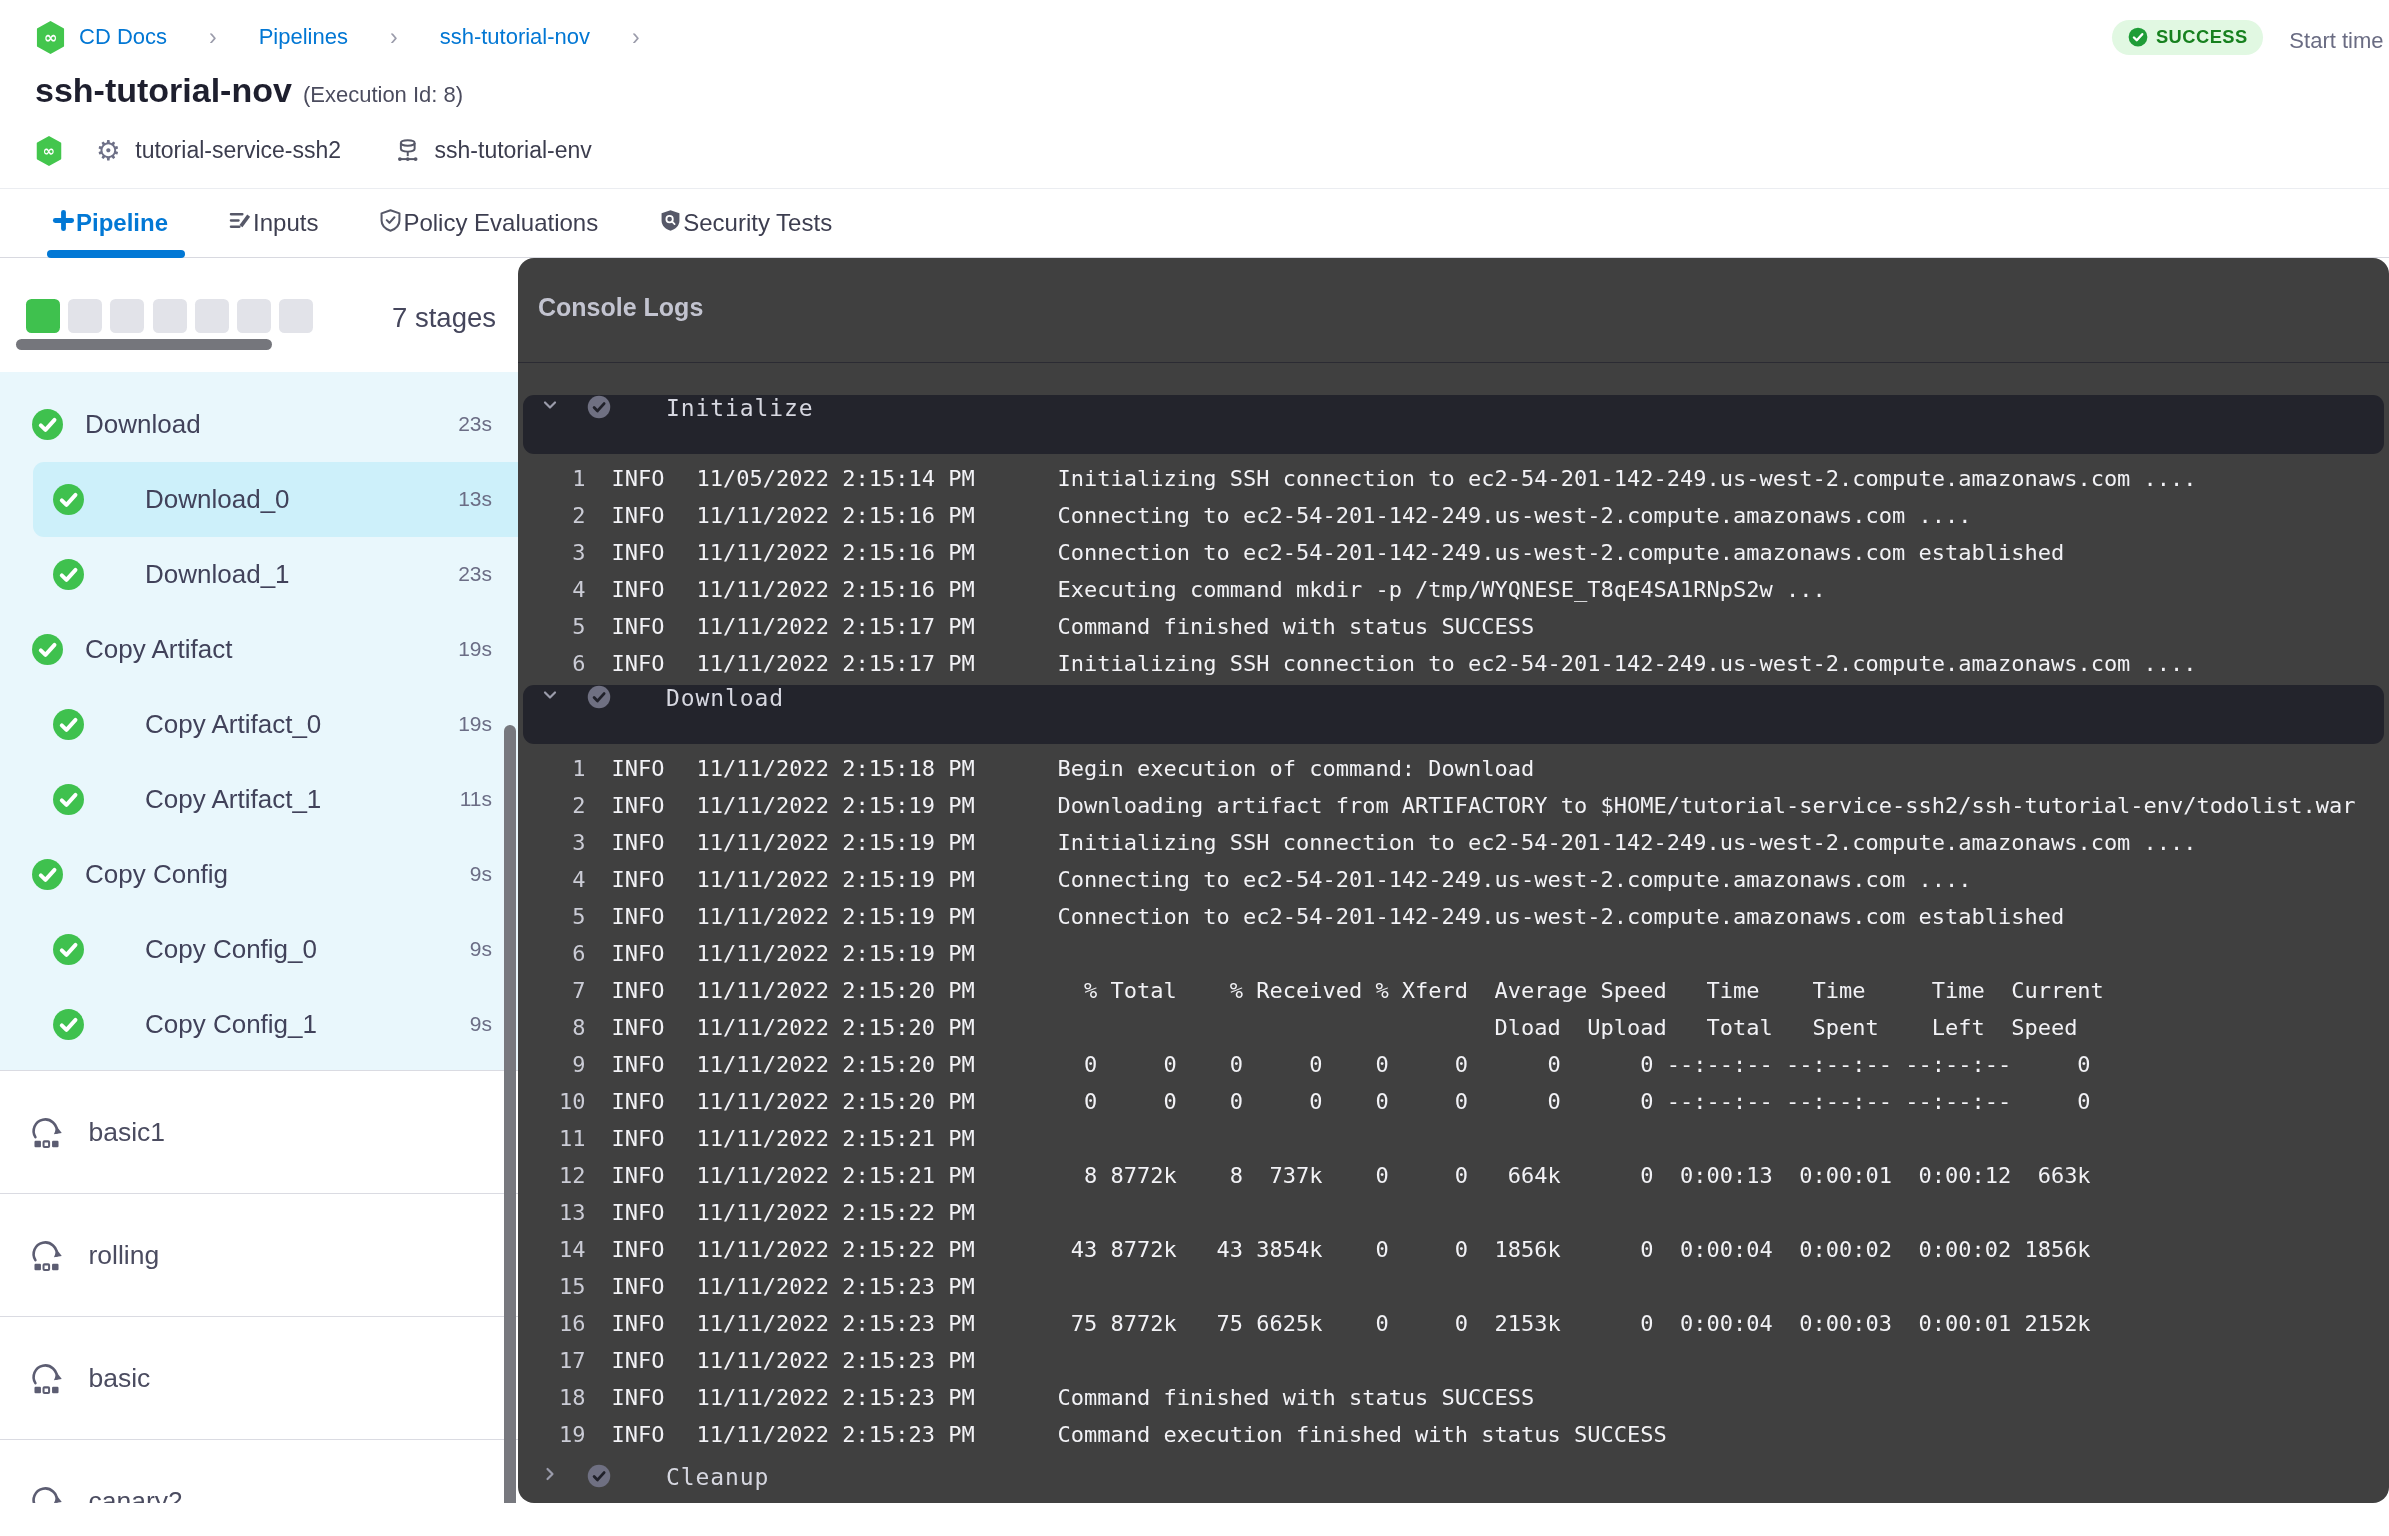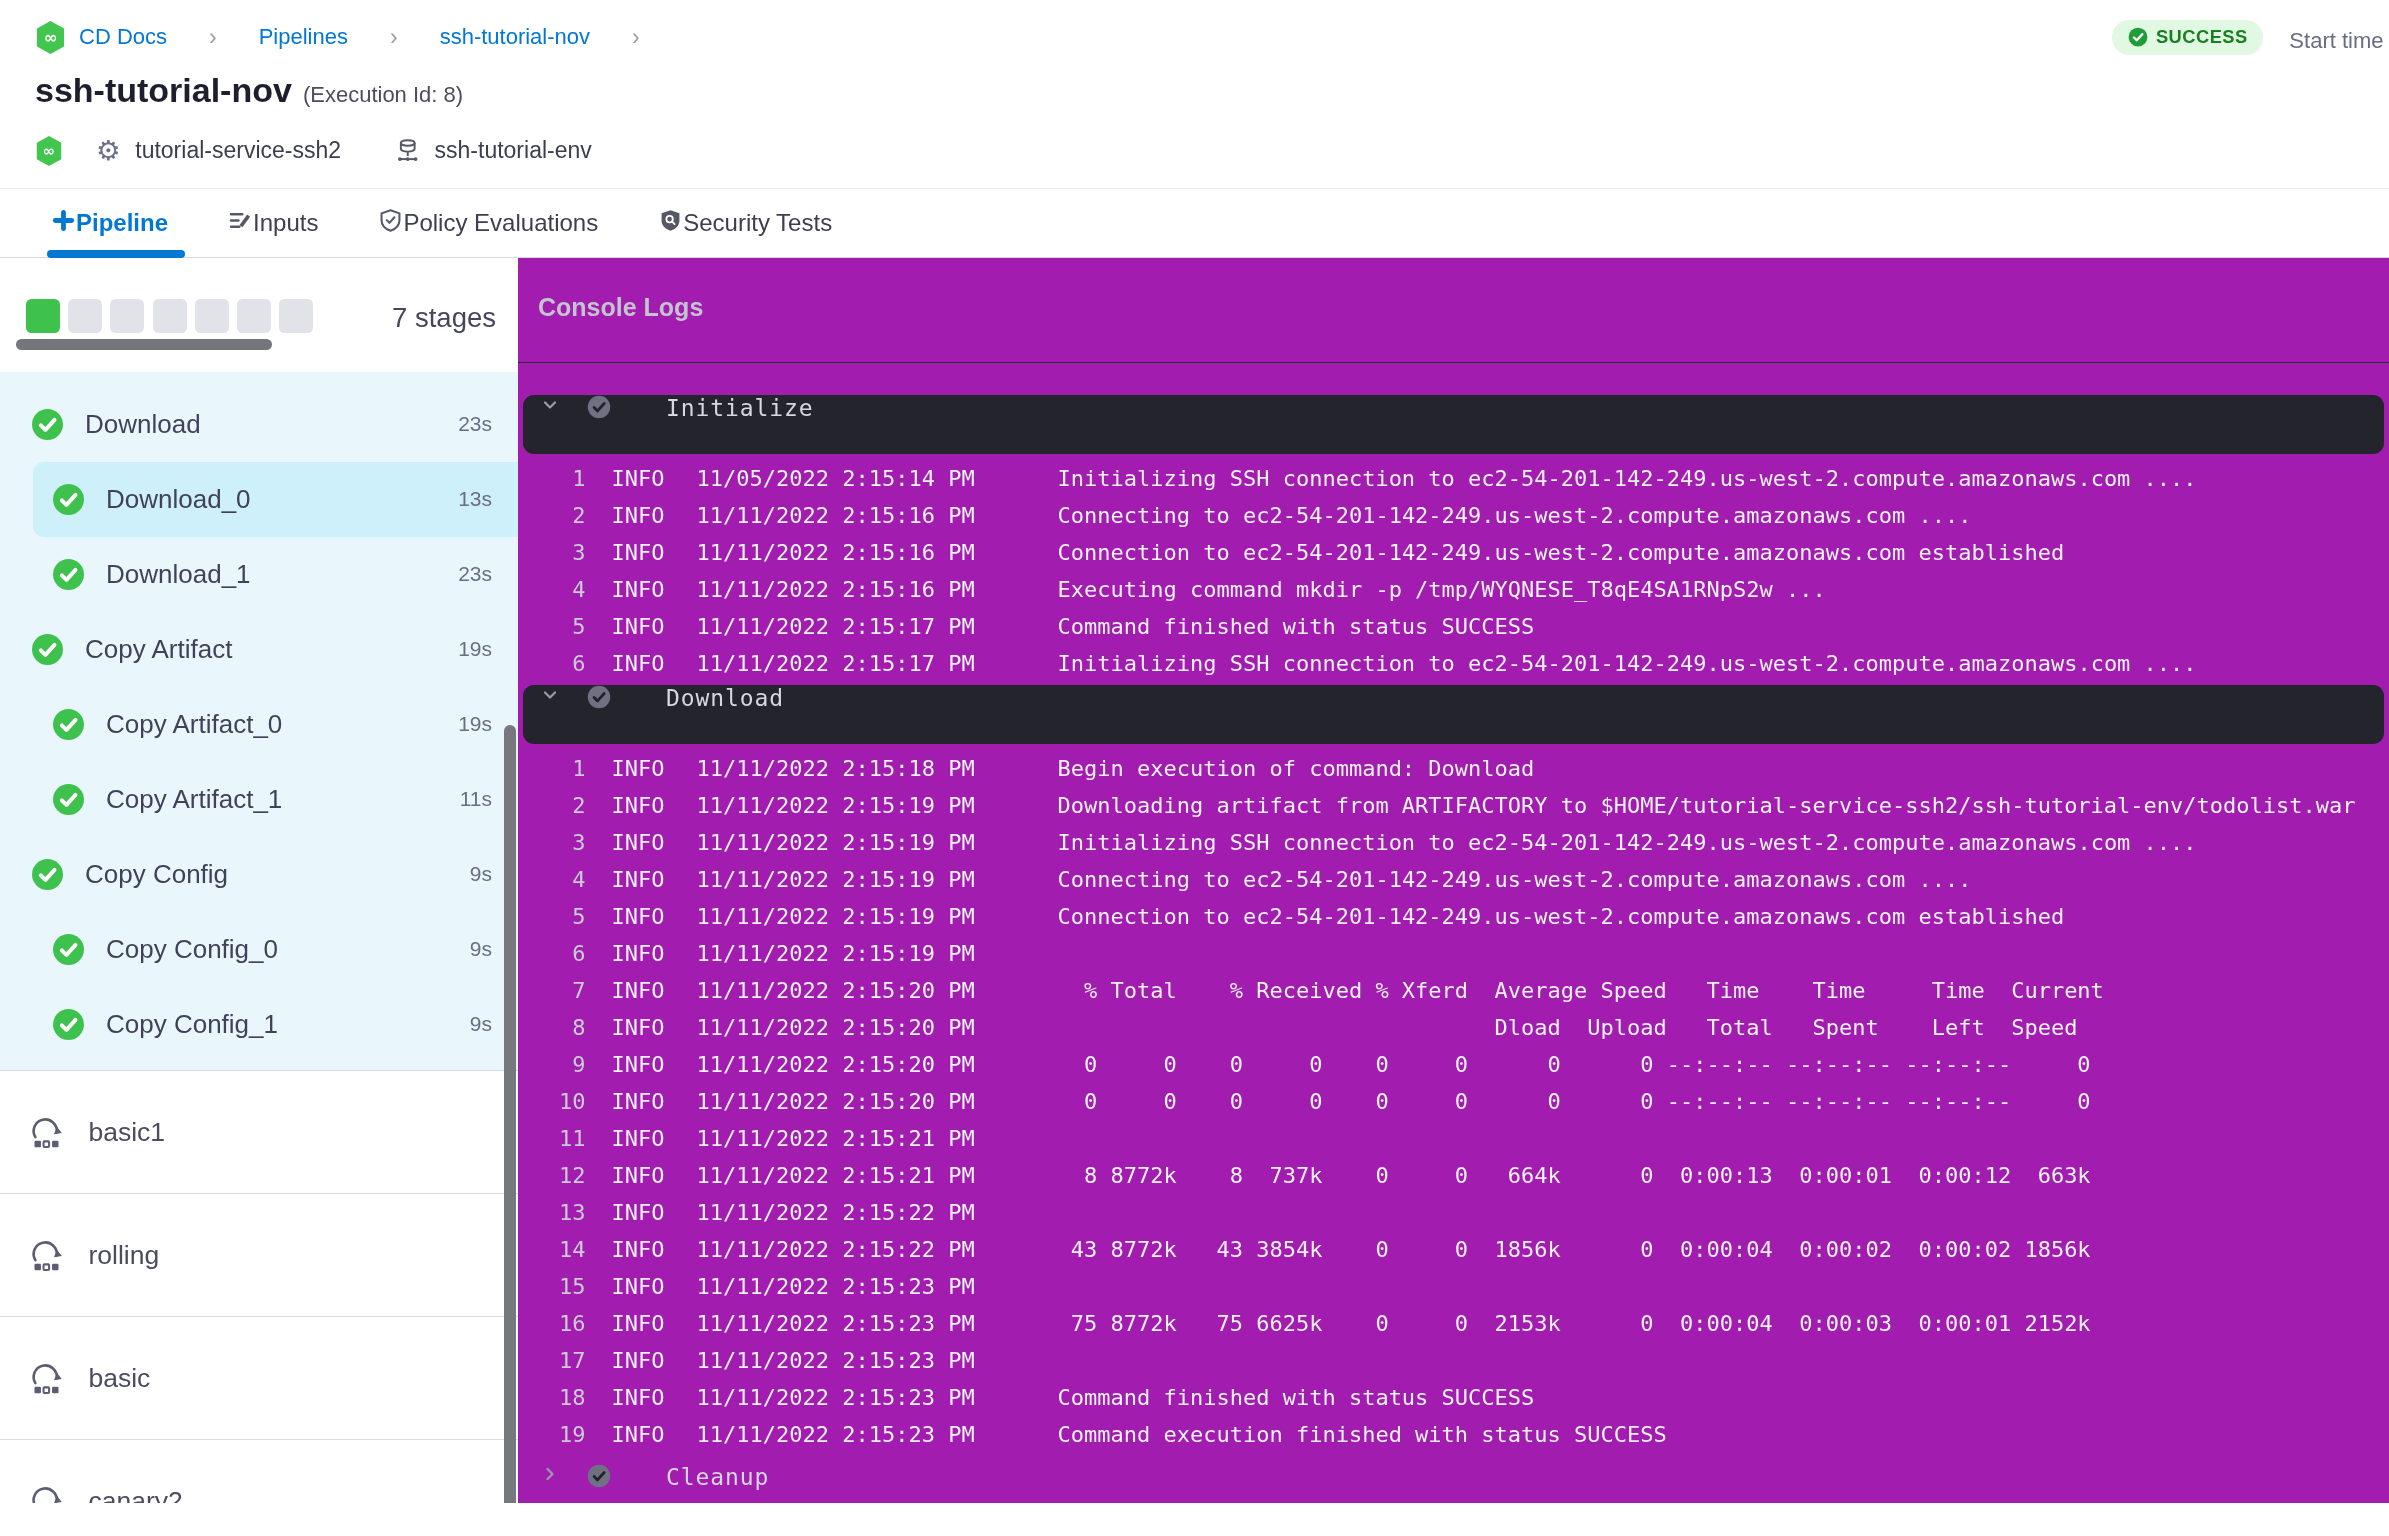--- a/index.html
+++ b/index.html
@@ -38,30 +38,30 @@
   .main { display:flex; height:1245px; }
   .sidebar { width:518px; flex:0 0 518px; position:relative; overflow:hidden; background:#fff; }
   .progress-head { height:114px; position:relative; background:#fff; }
   .squares { position:absolute; left:26px; top:41px; display:flex; gap:8.2px; }
   .square { width:34px; height:34px; border-radius:5.5px; background:#e2e3e9; }
   .square.done { background:#3fc14e; }
   .hbar { position:absolute; left:15.6px; top:81px; width:256px; height:11px; border-radius:5.5px; background:#75767c; }
   .stage-count { position:absolute; right:22px; top:44px; font-size:27.5px; color:#45465c; }
   .stage-list { height:698px; background:#e9f7fc; padding-top:14.6px; }
   .stage-row { height:75px; display:flex; align-items:center; padding-left:31px; cursor:pointer; }
-  .stage-row.child { padding-left:52px; }
+  .stage-row.child { padding-left:52px;gap:39px; }
   .stage-row.selected { background:#cdf0fa; border-radius:11px 0 0 11px; margin-left:33px; padding-left:19px; }
   .s-check { width:33px; height:33px; flex:0 0 33px; display:flex; }
   .s-name { margin-left:21px; font-size:26px; color:#41425a; }
   .s-dur { margin-left:auto; margin-right:26px; font-size:21px; color:#6b6d85; }
   .pipe-list { background:#fff; }
   .pipe-row { height:123px; display:flex; align-items:center; padding-left:27.5px; border-top:0.9px solid #dadbe2; gap:24px; font-size:26.5px; color:#4b4c60; cursor:pointer; }
   .vbar { position:absolute; right:1.8px; top:467px; width:12px; height:824px; border-radius:6.4px; background:#77787e; }
   
-  .console { flex:1; background:#a21caf; overflow:hidden; font-family:"DejaVu Sans Mono",monospace; }
+  .console { flex:1; background:#404040; overflow:hidden; font-family:"DejaVu Sans Mono",monospace;border-radius:16px; }
   .console-title { margin:35px 0 0 20px; font-family:"Liberation Sans",sans-serif; font-size:25px; font-weight:700; color:#c3c4d0; }
   .console-divider { margin-top:40px; border-bottom:0.9px solid #2b2b33; }
   .log-section { margin-top:3.7px; }
   #console-sections .log-section:first-child { margin-top:32px; }
   #console-sections .log-section.collapsed { margin-top:11px; }
   .sec-head { height:59px; margin:0 5px; border-radius:11px; background:#23242c; display:flex; align-items:flex-start; padding-left:16.5px; cursor:pointer; }
   .log-section.collapsed .sec-head { background:transparent; }
   .sec-chev { width:20px; display:flex; }
   .sec-check { margin-left:27.5px; display:flex; }
   .sec-name { margin-left:55px; font-size:23px; color:#d6d7e0; letter-spacing:0.9px; }

